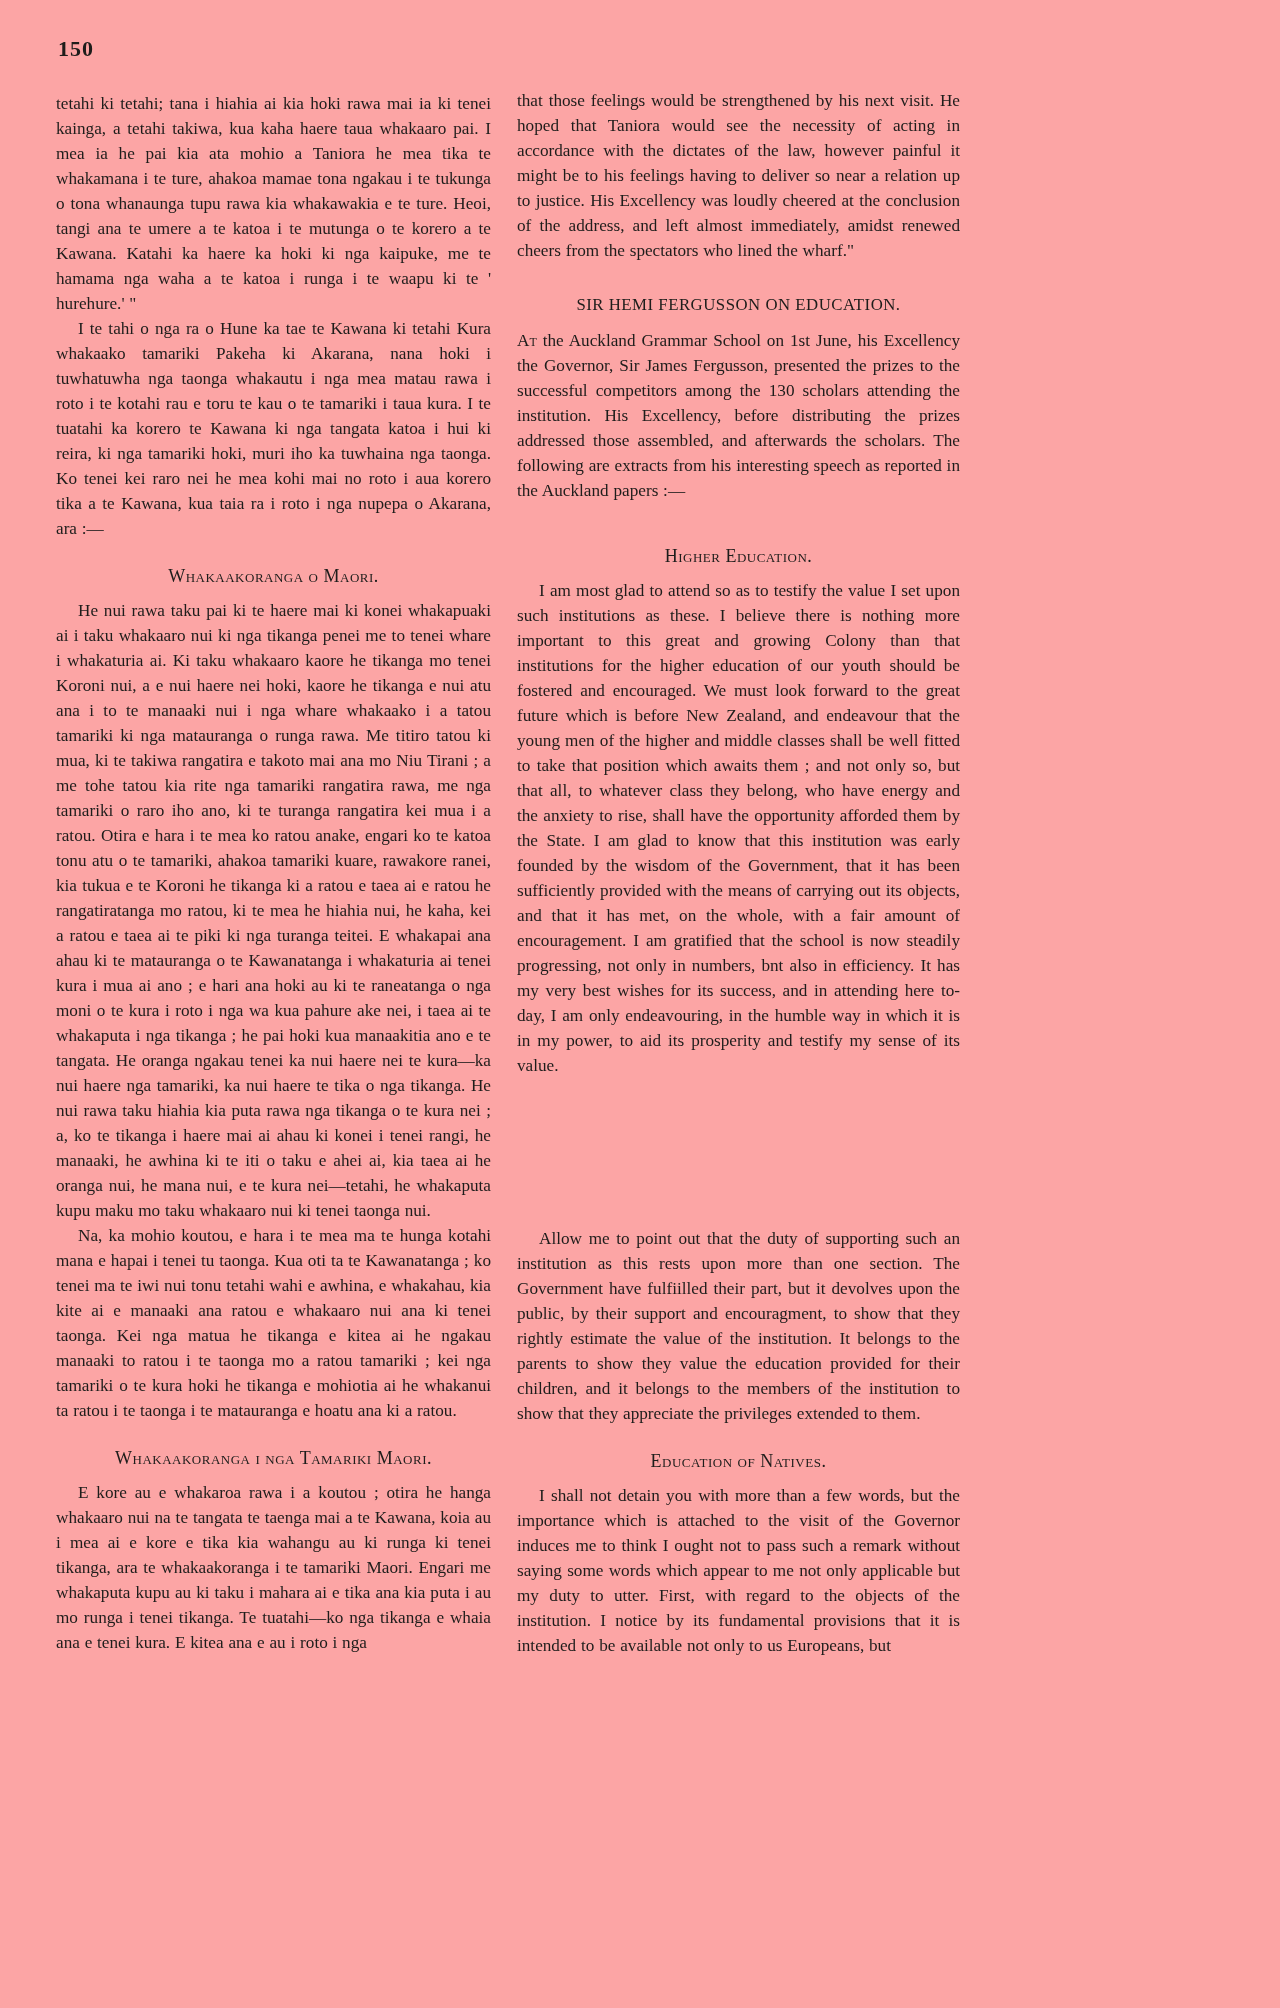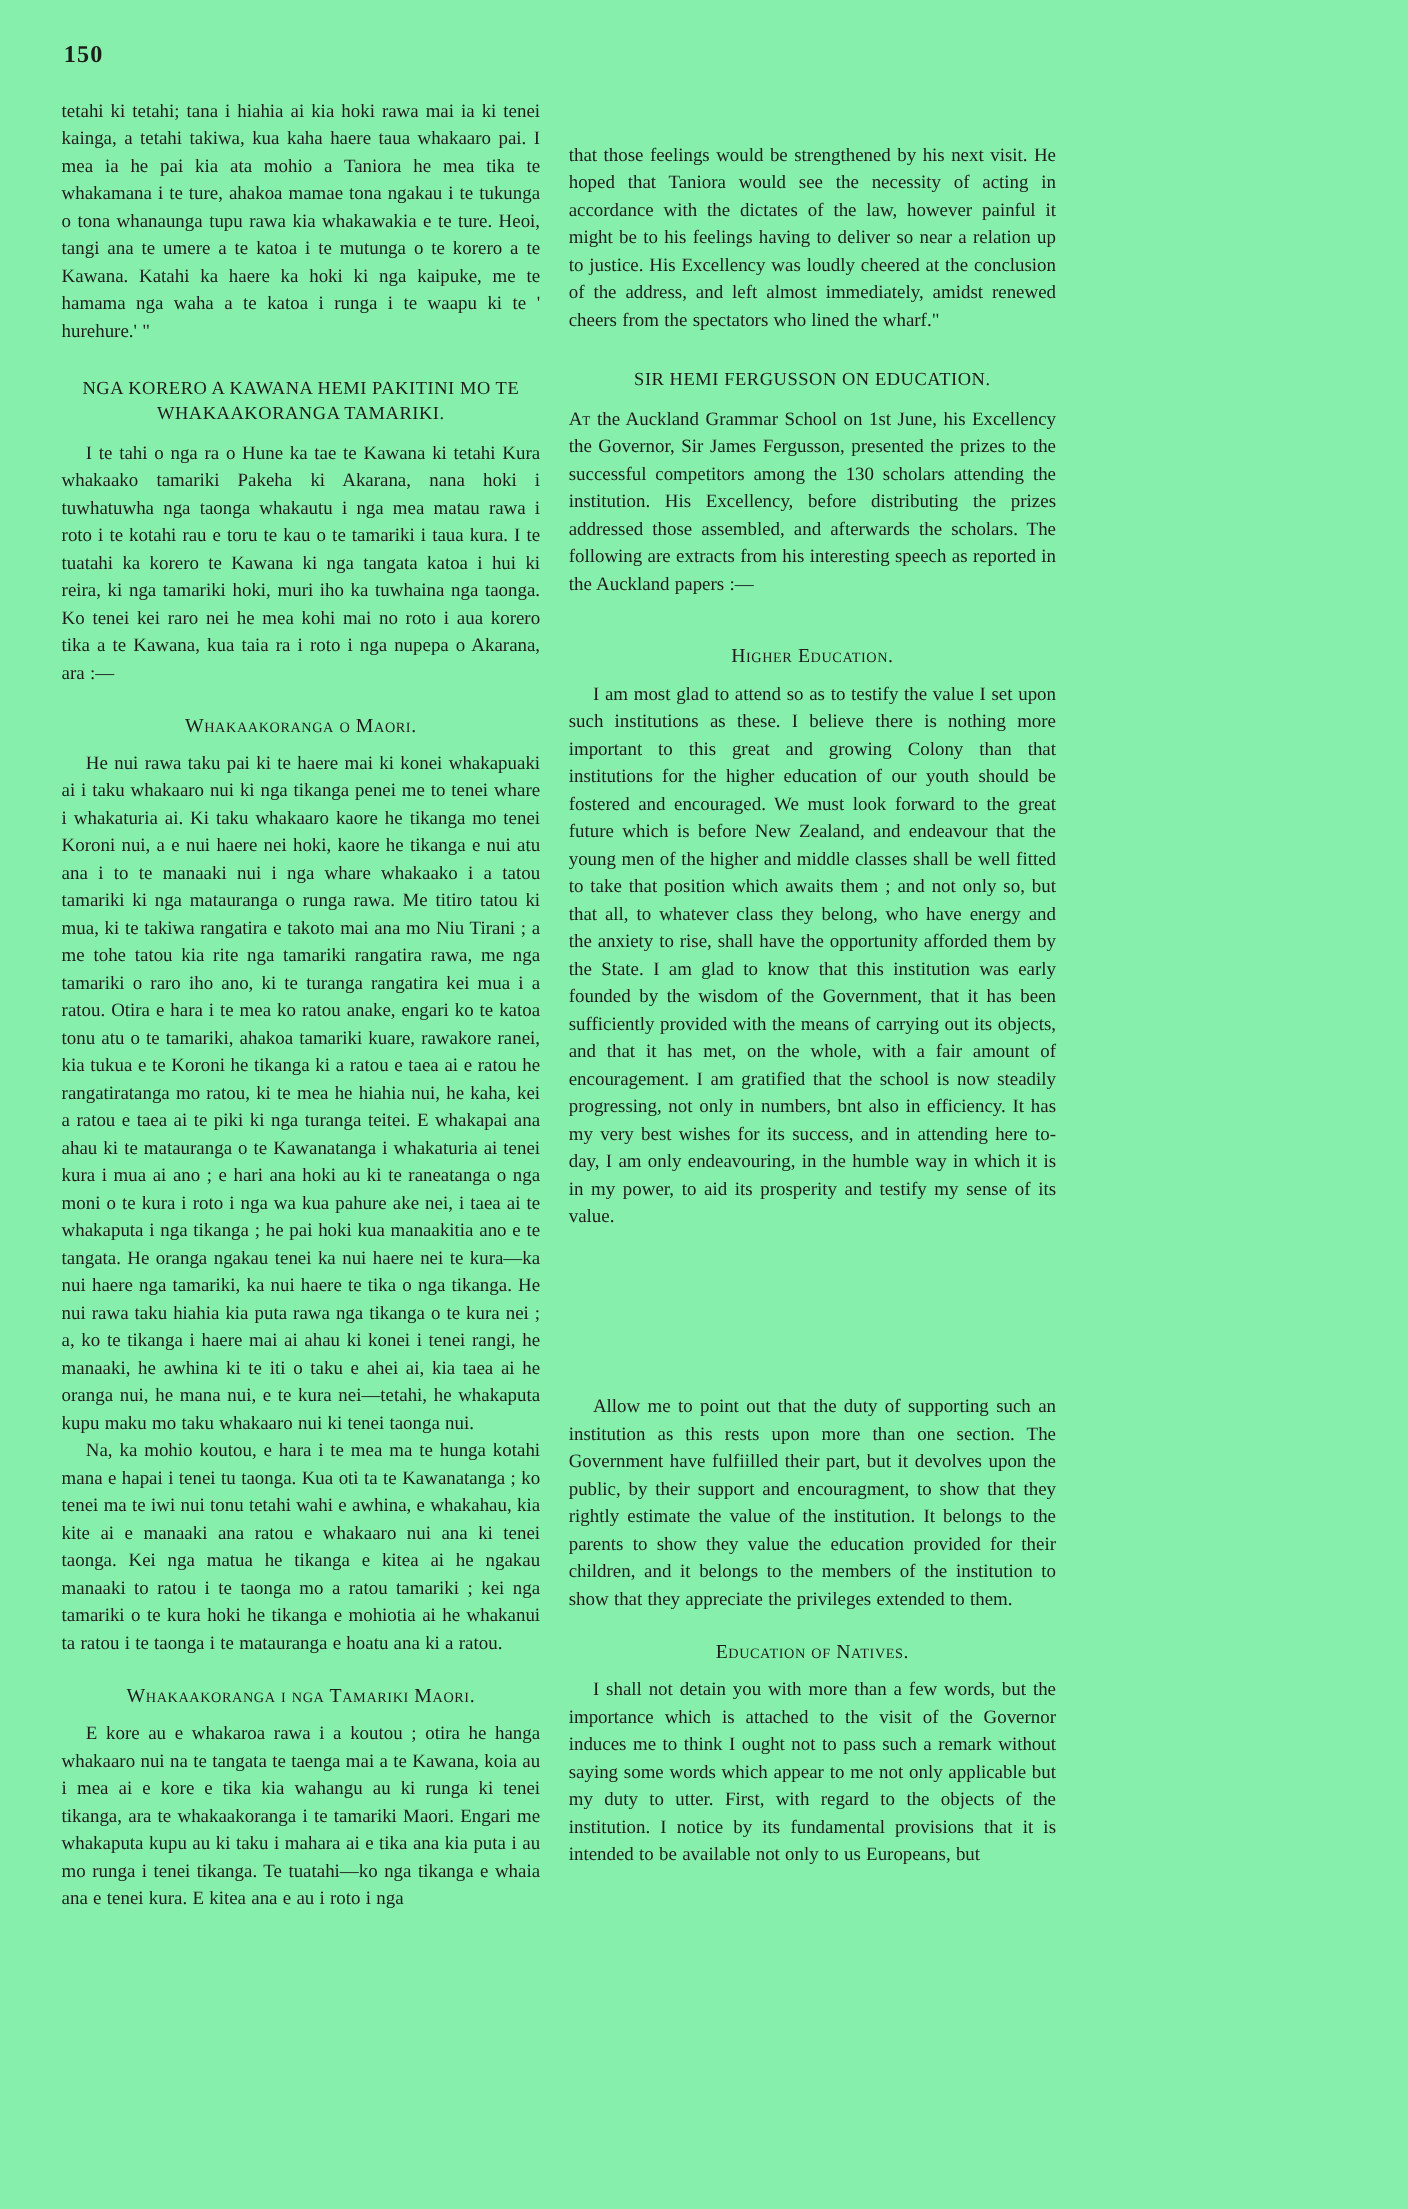--- a/index.html
+++ b/index.html
@@ -1,21 +1,21 @@
 <!DOCTYPE html>
 <html><head>
 <meta charset="utf-8">
 <style>
   * { margin:0; padding:0; box-sizing:border-box; }
   html,body { background:#e9e7e1; }
   body { font-family:"Liberation Serif", serif; color:#1e1d1b; }
   .page {
     position:relative;
     width:1280px; height:2008px;
-    background:#86efac;
+    background:#fca5a5;
     overflow:hidden;
   }
   .content {
     position:absolute; left:56px; top:28px; width:904px;
   }
   .masthead { position:relative; height:54px; }
   .page-number {
     position:absolute; left:2px; top:8px;
     font-size:22px; font-weight:bold; letter-spacing:1px;
   }
@@ -55,21 +55,20 @@
   <div class="content">
 
     <div class="masthead">
       <div class="page-number">150</div>
     </div>
 
     <div class="columns">
 
       <div class="col left">
         <p class="para">tetahi ki tetahi; tana i hiahia ai kia hoki rawa mai ia ki tenei kainga, a tetahi takiwa, kua kaha haere taua whakaaro pai. I mea ia he pai kia ata mohio a Taniora he mea tika te whakamana i te ture, ahakoa mamae tona ngakau i te tukunga o tona whanaunga tupu rawa kia whakawakia e te ture. Heoi, tangi ana te umere a te katoa i te mutunga o te korero a te Kawana. Katahi ka haere ka hoki ki nga kaipuke, me te hamama nga waha a te katoa i runga i te waapu ki te ' hurehure.' "</p>
-        <div class="section-heading">NGA KORERO A KAWANA HEMI PAKITINI MO TE WHAKAAKORANGA TAMARIKI.</div>
         <p class="para indent">I te tahi o nga ra o Hune ka tae te Kawana ki tetahi Kura whakaako tamariki Pakeha ki Akarana, nana hoki i tuwhatuwha nga taonga whakautu i nga mea matau rawa i roto i te kotahi rau e toru te kau o te tamariki i taua kura. I te tuatahi ka korero te Kawana ki nga tangata katoa i hui ki reira, ki nga tamariki hoki, muri iho ka tuwhaina nga taonga. Ko tenei kei raro nei he mea kohi mai no roto i aua korero tika a te Kawana, kua taia ra i roto i nga nupepa o Akarana, ara :—</p>
         <div class="subheading">Whakaakoranga o Maori.</div>
         <p class="para indent">He nui rawa taku pai ki te haere mai ki konei whakapuaki ai i taku whakaaro nui ki nga tikanga penei me to tenei whare i whakaturia ai. Ki taku whakaaro kaore he tikanga mo tenei Koroni nui, a e nui haere nei hoki, kaore he tikanga e nui atu ana i to te manaaki nui i nga whare whakaako i a tatou tamariki ki nga matauranga o runga rawa. Me titiro tatou ki mua, ki te takiwa rangatira e takoto mai ana mo Niu Tirani ; a me tohe tatou kia rite nga tamariki rangatira rawa, me nga tamariki o raro iho ano, ki te turanga rangatira kei mua i a ratou. Otira e hara i te mea ko ratou anake, engari ko te katoa tonu atu o te tamariki, ahakoa tamariki kuare, rawakore ranei, kia tukua e te Koroni he tikanga ki a ratou e taea ai e ratou he rangatiratanga mo ratou, ki te mea he hiahia nui, he kaha, kei a ratou e taea ai te piki ki nga turanga teitei. E whakapai ana ahau ki te matauranga o te Kawanatanga i whakaturia ai tenei kura i mua ai ano ; e hari ana hoki au ki te raneatanga o nga moni o te kura i roto i nga wa kua pahure ake nei, i taea ai te whakaputa i nga tikanga ; he pai hoki kua manaakitia ano e te tangata. He oranga ngakau tenei ka nui haere nei te kura—ka nui haere nga tamariki, ka nui haere te tika o nga tikanga. He nui rawa taku hiahia kia puta rawa nga tikanga o te kura nei ; a, ko te tikanga i haere mai ai ahau ki konei i tenei rangi, he manaaki, he awhina ki te iti o taku e ahei ai, kia taea ai he oranga nui, he mana nui, e te kura nei—tetahi, he whakaputa kupu maku mo taku whakaaro nui ki tenei taonga nui.</p>
         <p class="para indent">Na, ka mohio koutou, e hara i te mea ma te hunga kotahi mana e hapai i tenei tu taonga. Kua oti ta te Kawanatanga ; ko tenei ma te iwi nui tonu tetahi wahi e awhina, e whakahau, kia kite ai e manaaki ana ratou e whakaaro nui ana ki tenei taonga. Kei nga matua he tikanga e kitea ai he ngakau manaaki to ratou i te taonga mo a ratou tamariki ; kei nga tamariki o te kura hoki he tikanga e mohiotia ai he whakanui ta ratou i te taonga i te matauranga e hoatu ana ki a ratou.</p>
         <div class="subheading">Whakaakoranga i nga Tamariki Maori.</div>
         <p class="para indent">E kore au e whakaroa rawa i a koutou ; otira he hanga whakaaro nui na te tangata te taenga mai a te Kawana, koia au i mea ai e kore e tika kia wahangu au ki runga ki tenei tikanga, ara te whakaakoranga i te tamariki Maori. Engari me whakaputa kupu au ki taku i mahara ai e tika ana kia puta i au mo runga i tenei tikanga. Te tuatahi—ko nga tikanga e whaia ana e tenei kura. E kitea ana e au i roto i nga</p>
       </div>
 
       <div class="divider"></div>
 

